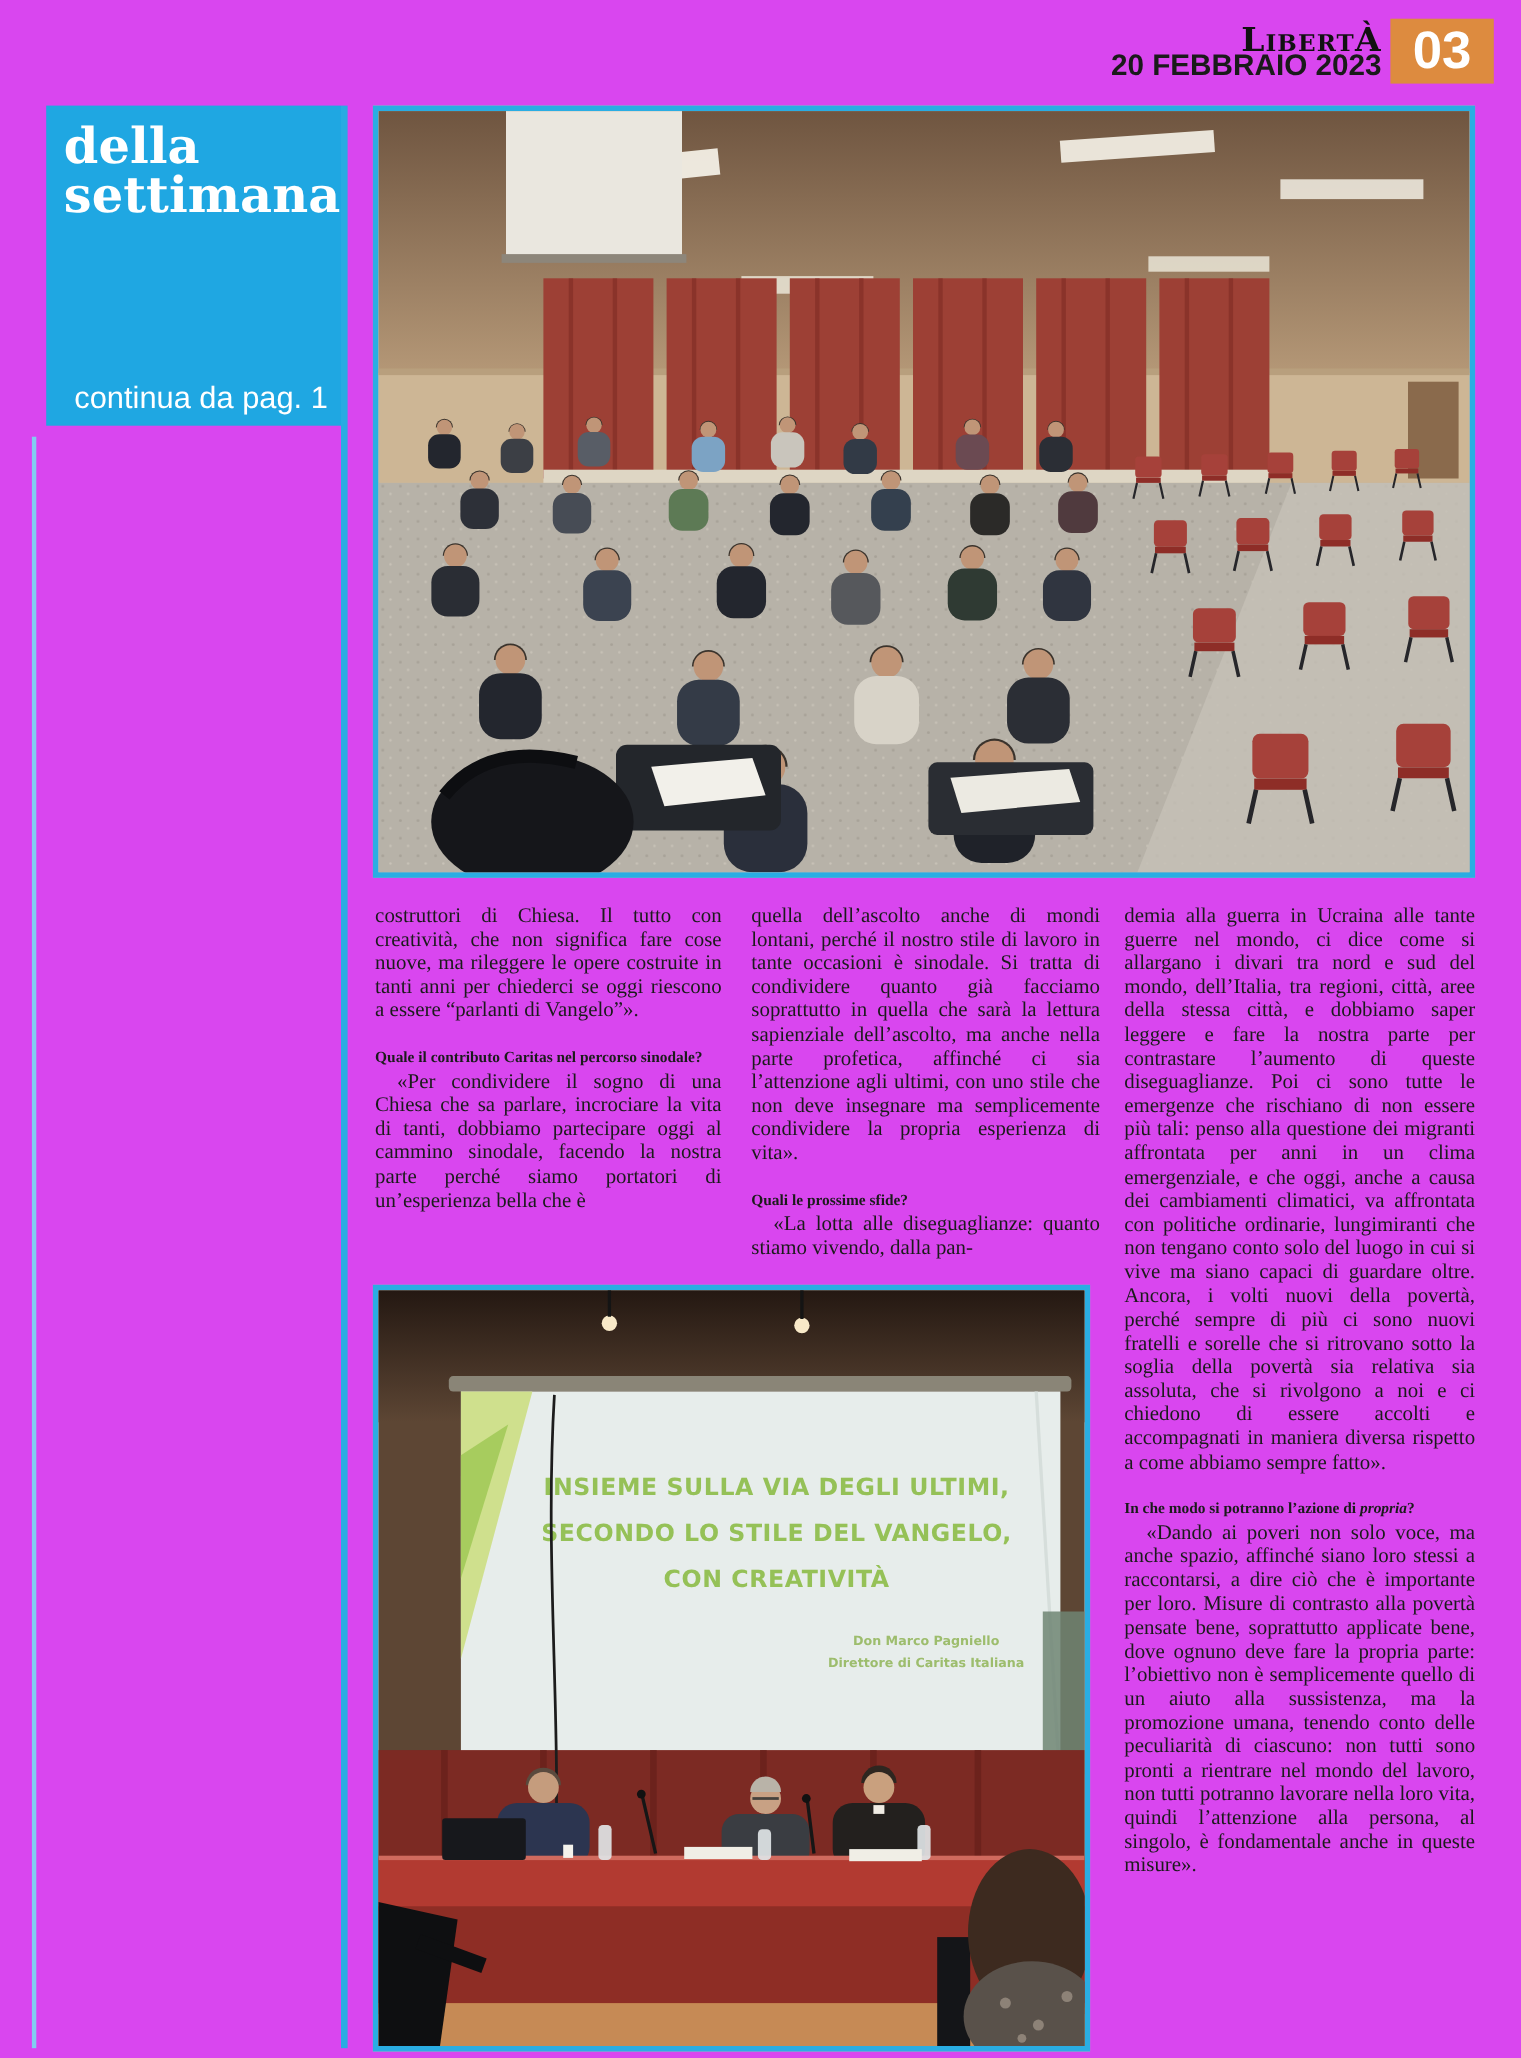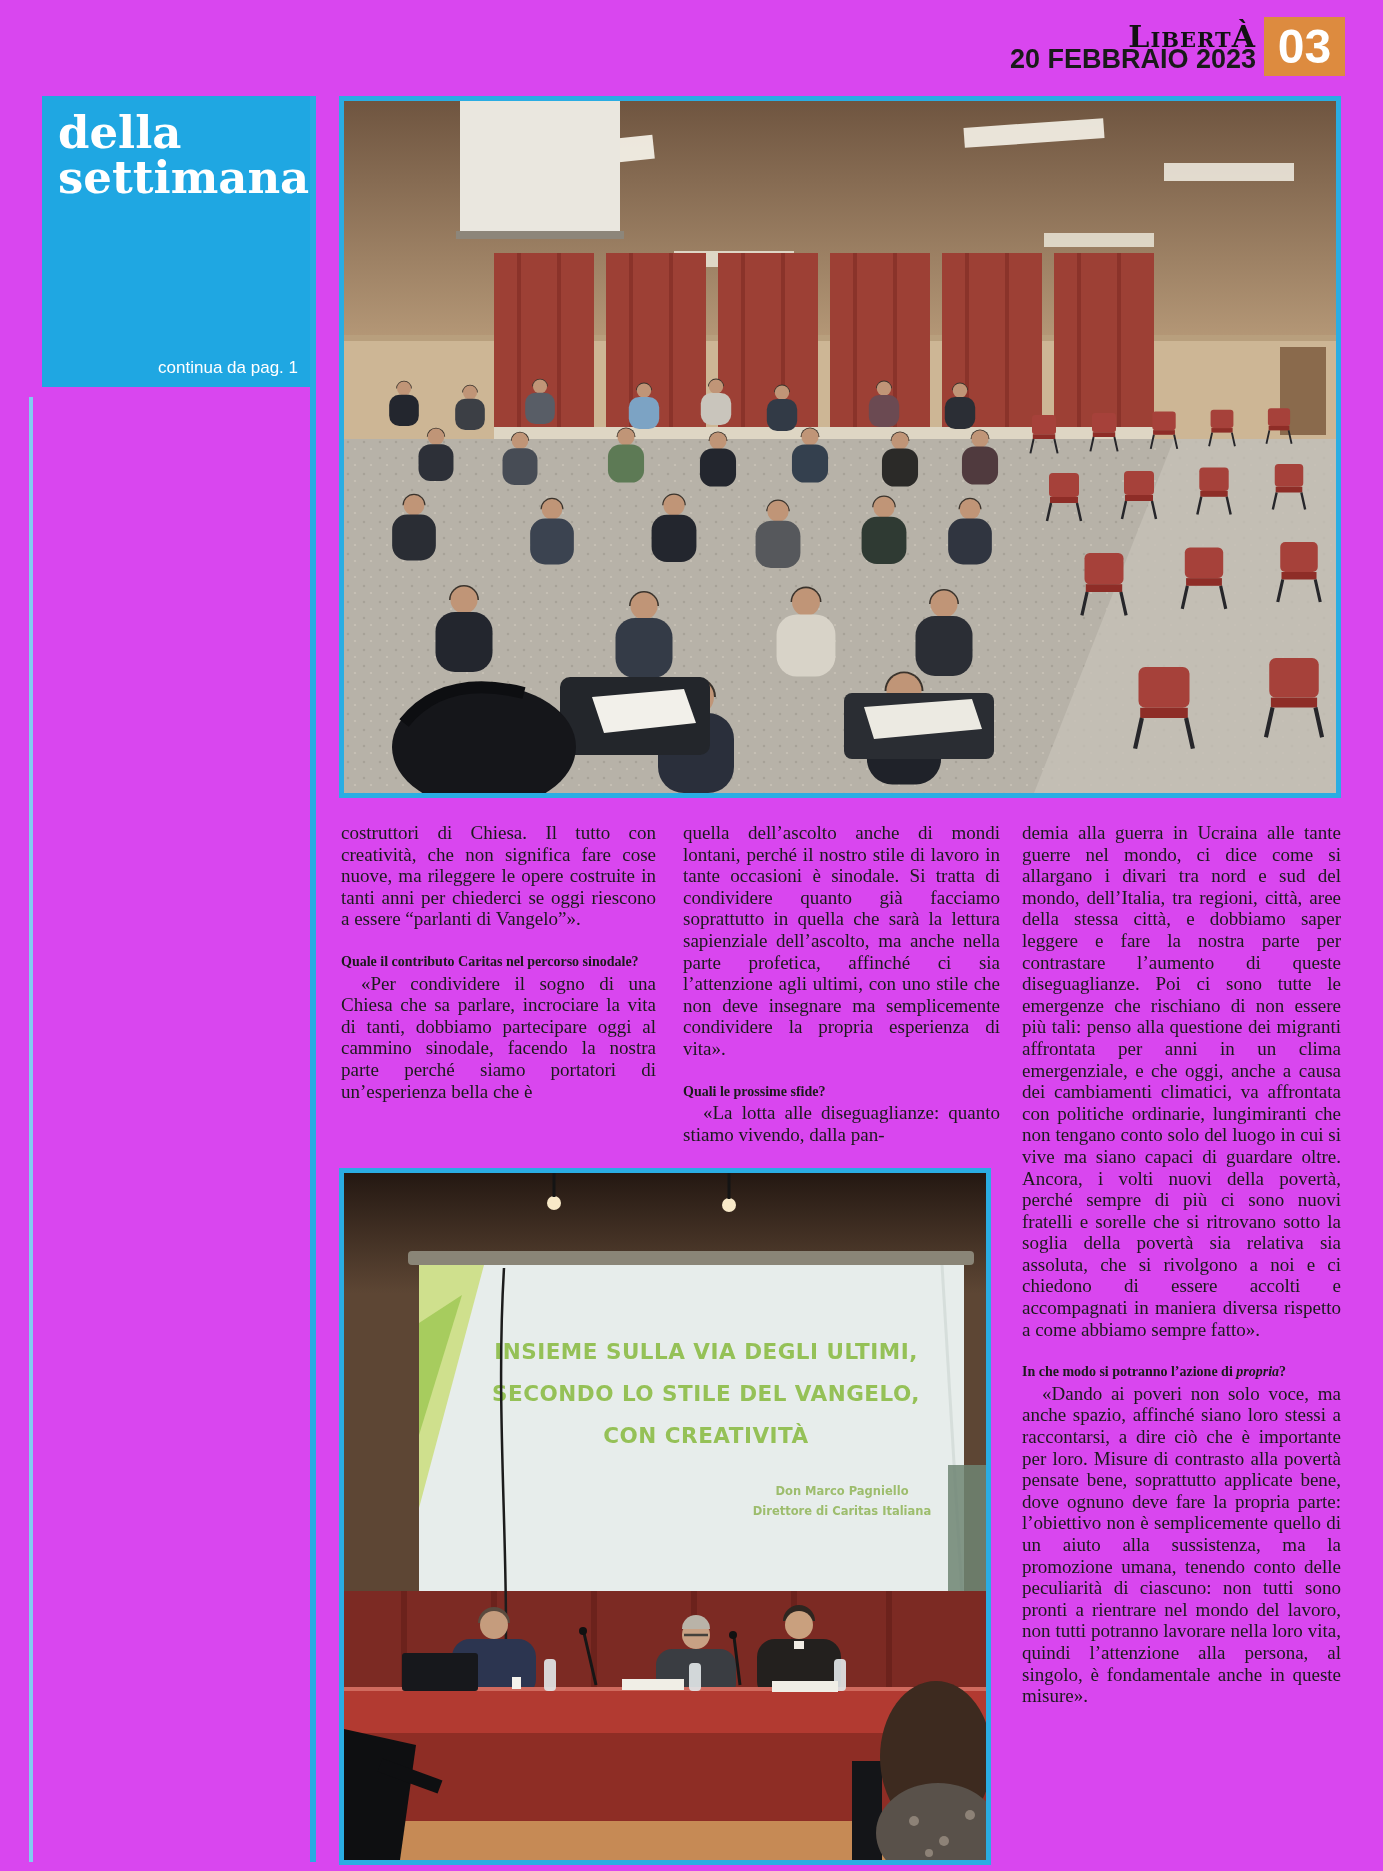--- a/index.html
+++ b/index.html
@@ -5,30 +5,30 @@
   html,body{margin:0;padding:0;background:#ffffff;}
   #page{position:relative;width:1383px;height:1871px;background:#d946ef;overflow:hidden;
         font-family:"Liberation Serif",serif;color:#1b1b1b;}
 
   
   .masthead{position:absolute;right:127px;top:22px;text-align:right;
             font-family:"DejaVu Serif",serif;font-weight:700;font-size:30px;line-height:30px;
             font-variant:small-caps;letter-spacing:1px;color:#111;}
   .issue-date{position:absolute;right:127px;top:44px;text-align:left;
               font-family:"Liberation Sans",sans-serif;font-weight:700;font-size:27px;color:#1a1a1a;}
-  .pagebox{position:absolute;left:1264px;top:17px;width:81px;height:59px;background:#dd8b3f;
+  .pagebox{position:absolute;left:1264px;top:17px;width:94px;height:59px;background:#dd8b3f;
            display:flex;align-items:center;justify-content:center;}
   .pagebox span{font-family:"Liberation Sans",sans-serif;font-weight:700;font-size:48px;color:#ffffff;}
 
   
   .section-box{position:absolute;left:42px;top:96px;width:268px;height:291px;background:#1fa7e2;}
   .section-title{position:absolute;left:16px;top:14px;color:#ffffff;
                  font-family:"DejaVu Serif",serif;font-weight:700;font-size:45px;line-height:45px;}
   .continuation{position:absolute;right:12px;bottom:9px;color:#ffffff;
-                font-family:"Liberation Sans",sans-serif;font-size:17px;}
+                font-family:"Liberation Sans",sans-serif;font-size:28px;}
   .rule-left-margin{position:absolute;left:29px;top:397px;width:4px;height:1465px;background:#82cdf0;}
   .rule-article{position:absolute;left:310px;top:96px;width:6px;height:1766px;background:#29abe2;}
 
   
   .photo{position:absolute;border:5px solid #2aade3;box-sizing:border-box;background:#c9bfb2;}
   #photo-top{left:339px;top:96px;width:1002px;height:702px;}
   #photo-bottom{left:339px;top:1168px;width:652px;height:697px;}
   .photo svg{display:block;width:100%;height:100%;}
 
   

